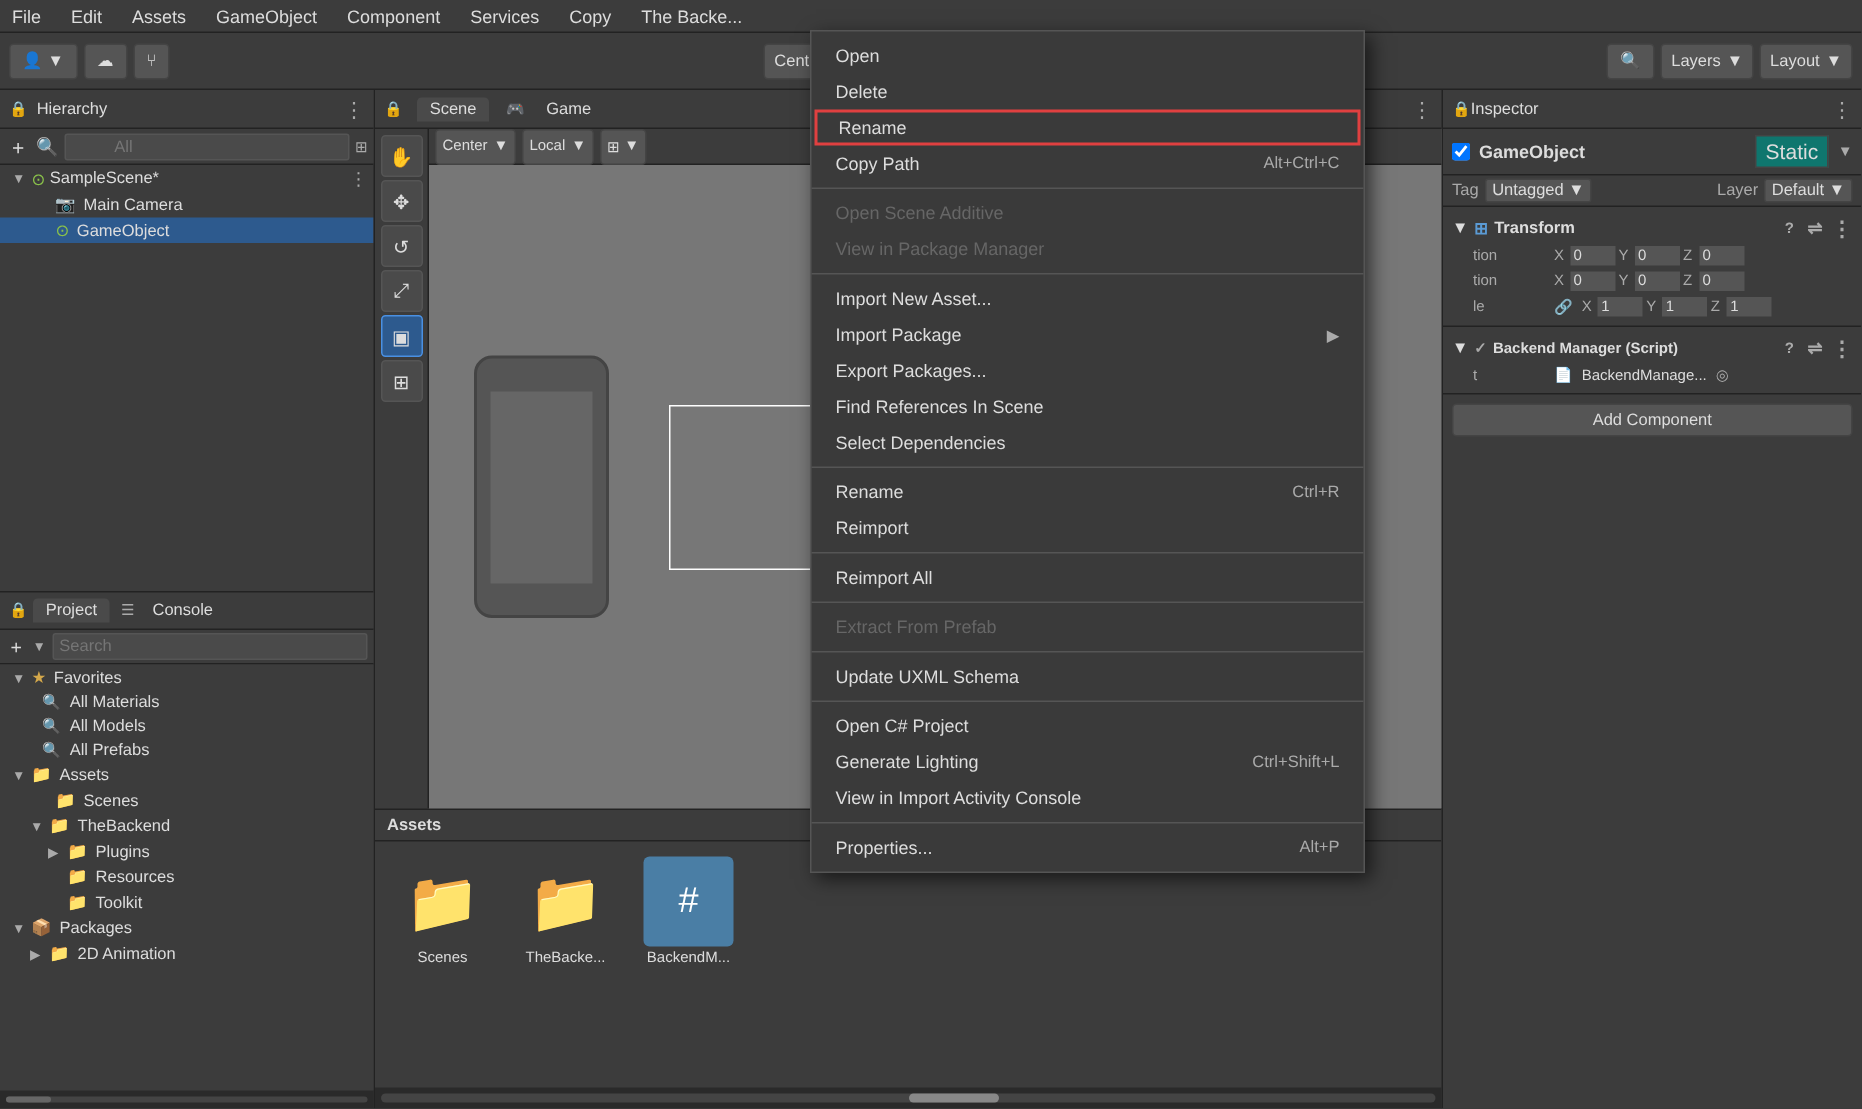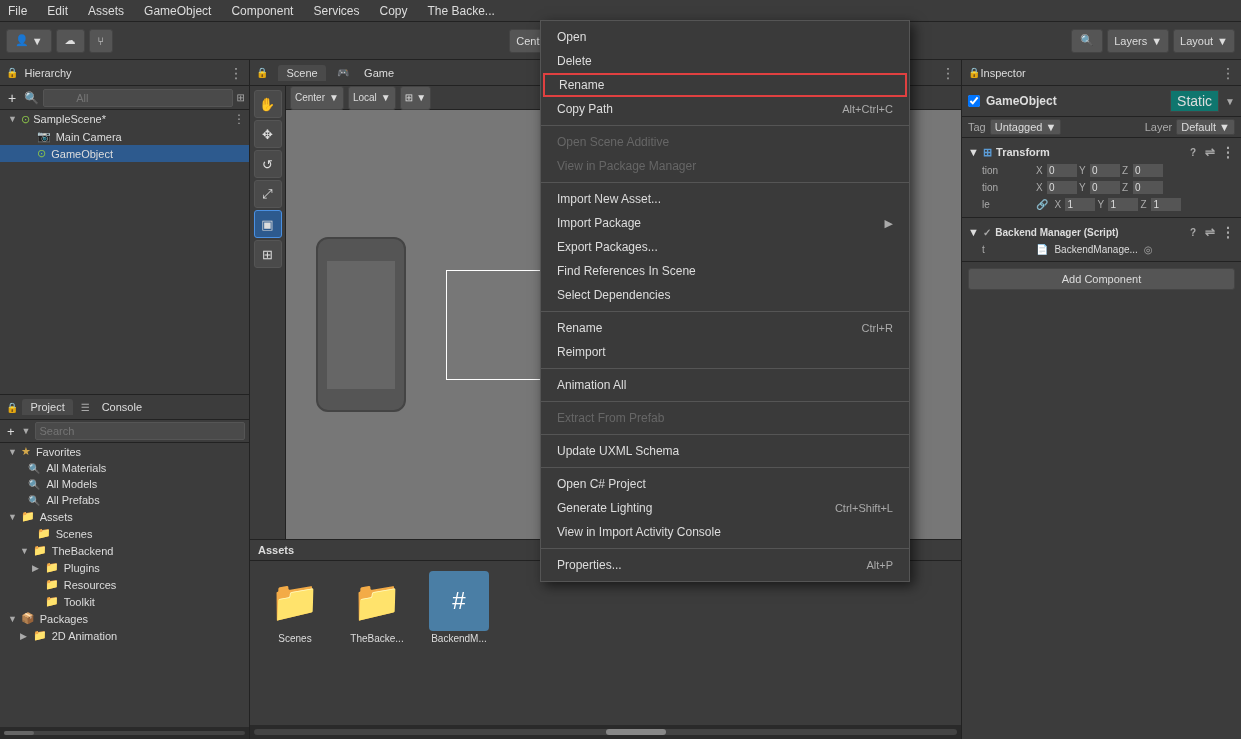--- a/index.html
+++ b/index.html
@@ -806,21 +806,21 @@
     <div class="ctx-separator"></div>
     <div class="ctx-item">
       <span>Rename</span>
       <span class="ctx-shortcut">Ctrl+R</span>
     </div>
     <div class="ctx-item">
       <span>Reimport</span>
     </div>
     <div class="ctx-separator"></div>
     <div class="ctx-item">
-      <span>Animation All</span>
+      <span>Reimport All</span>
     </div>
     <div class="ctx-separator"></div>
     <div class="ctx-item disabled">
       <span>Extract From Prefab</span>
     </div>
     <div class="ctx-separator"></div>
     <div class="ctx-item">
       <span>Update UXML Schema</span>
     </div>
     <div class="ctx-separator"></div>

